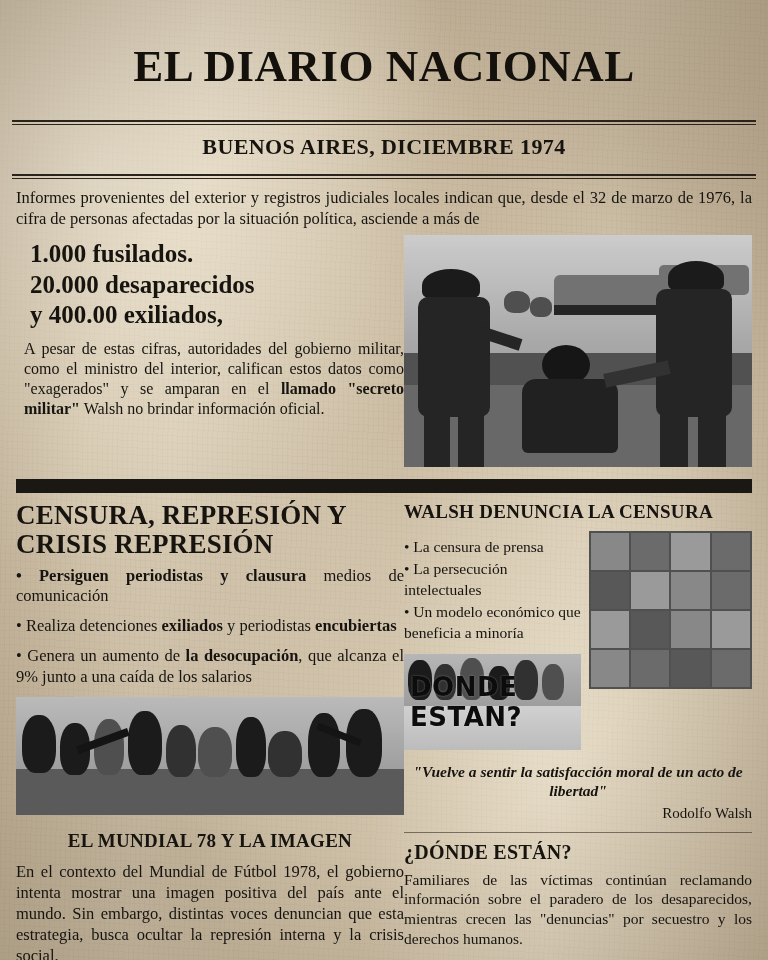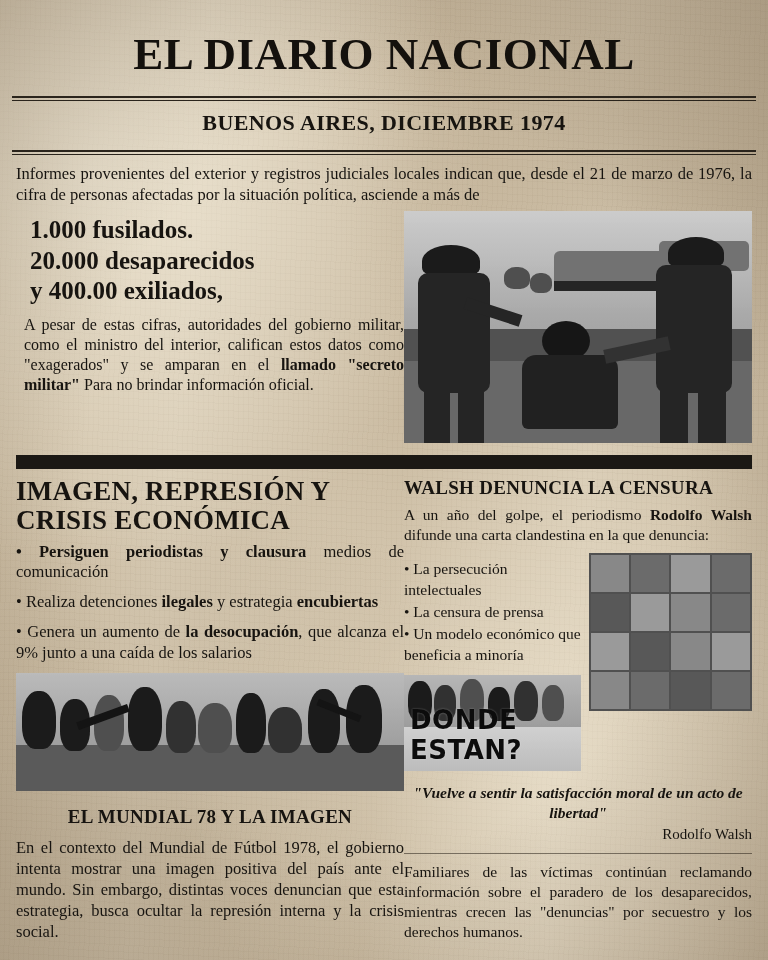--- a/index.html
+++ b/index.html
@@ -48,21 +48,21 @@
     height: 100%;
     box-sizing: border-box;
   }
 
   
   .masthead {
     text-align: center;
     padding: 14px 0 6px 0;
   }
   .masthead h1 {
-    margin: 4px;
+    margin: 16px;
     font-size: 45px;
     letter-spacing: 0.5px;
     font-weight: 700;
     font-family: "Liberation Serif", serif;
     color: #14110d;
   }
   .rule-thin {
     border: 0;
     border-top: 2px solid #2a241c;
     margin: 6px 0 0 0;
@@ -207,21 +207,21 @@
   .divider-soft {
     border: 0;
     border-top: 1px solid rgba(40,33,24,0.55);
     margin: 10px 0 8px 0;
   }
 
   
   .banner-text {
     position: absolute;
     left: 6px;
-    bottom: 6px;
+    bottom: 18px;
     font-family: "DejaVu Sans", sans-serif;
     font-weight: 700;
     font-size: 26px;
     color: #17150f;
     letter-spacing: 0.5px;
     text-shadow: 0 0 2px rgba(255,255,255,0.35);
   }
   .banner-strip {
     position: absolute;
     left: 0; right: 0; bottom: 0;
@@ -252,31 +252,31 @@
 
     <div class="masthead">
       <h1>EL DIARIO NACIONAL</h1>
     </div>
     <hr class="rule-thin">
     <hr class="rule-hair">
     <div class="dateline">BUENOS AIRES, DICIEMBRE 1974</div>
     <hr class="rule-thin">
     <hr class="rule-hair">
 
-    <div class="lead">Informes provenientes del exterior y registros judiciales locales indican que, desde el 21 de marzo de 1976, la cifra de personas afectadas por la situación política, asciende a más de</div>
+    <div class="lead">Informes provenientes del exterior y registros judiciales locales indican que, desde el 32 de marzo de 1976, la cifra de personas afectadas por la situación política, asciende a más de</div>
 
     <div class="cols">
       <div class="col-left">
         <div class="figures">
           <div>1.000 fusilados.</div>
           <div>20.000 desaparecidos</div>
           <div>y 400.00 exiliados,</div>
         </div>
         <div class="body-text">
-          <span>A pesar de estas cifras, autoridades del gobierno militar, como el ministro del interior, califican estos datos como "exagerados" y se amparan en el </span><b>llamado "secreto militar"</b><span> Para no brindar información oficial.</span>
+          <span>A pesar de estas cifras, autoridades del gobierno militar, como el ministro del interior, califican estos datos como "exagerados" y se amparan en el </span><b>llamado "secreto militar"</b><span> Walsh no brindar información oficial.</span>
         </div>
       </div>
 
       <div class="col-right">
         <div class="photo ph-main">
           <div class="sky"></div>
 
           <div class="bar l" style="left:150px;top:40px;width:120px;height:38px;border-radius:6px;"></div>
           <div class="bar" style="left:150px;top:70px;width:120px;height:10px;"></div>
           <div class="bar l" style="left:255px;top:30px;width:90px;height:30px;border-radius:5px;"></div>
@@ -304,28 +304,28 @@
       </div>
     </div>
 
     <div style="padding:0 4px;">
       <div class="blackbar"></div>
     </div>
 
     <div class="cols">
 
       <div class="col-left">
-        <div class="sec-title">IMAGEN, REPRESIÓN Y CRISIS ECONÓMICA</div>
+        <div class="sec-title">CENSURA, REPRESIÓN Y CRISIS REPRESIÓN</div>
 
         <div class="bullets">
           <p>
             <span class="b">• Persiguen periodistas y clausura</span><span> medios de comunicación</span>
           </p>
           <p>
-            <span>• Realiza detenciones </span><b>ilegales</b><span> y estrategia </span><b>encubiertas</b>
+            <span>• Realiza detenciones </span><b>exiliados</b><span> y periodistas </span><b>encubiertas</b>
           </p>
           <p>
             <span>• Genera un aumento de </span><b>la desocupación</b><span>, que alcanza el 9% junto a una caída de los salarios</span>
           </p>
         </div>
 
         <div class="photo ph-wide" style="height:118px;margin-top:2px;">
           <div class="sky" style="background:linear-gradient(180deg,#b9b6af 0%,#8f8c86 100%);"></div>
           <div class="bar" style="left:0;top:72px;width:100%;height:46px;background:#605d57;"></div>
           <div class="blob d" style="left:6px;top:18px;width:34px;height:58px;"></div>
@@ -346,29 +346,26 @@
           <div>EL MUNDIAL 78 Y LA IMAGEN</div>
         </div>
         <div class="bullets" style="margin-top:6px;">
           <p style="margin:0;">En el contexto del Mundial de Fútbol 1978, el gobierno intenta mostrar una imagen positiva del país ante el mundo. Sin embargo, distintas voces denuncian que esta estrategia, busca ocultar la represión interna y la crisis social.</p>
         </div>
       </div>
 
       <div class="col-right">
         <div class="sec-title-sm">WALSH DENUNCIA LA CENSURA</div>
 
-        <div class="right-body">
-          <span>A un año del golpe, el periodismo </span><b>Rodolfo Walsh</b><span> difunde una carta clandestina en la que denuncia:</span>
-        </div>
 
         <div class="two-up">
           <div class="left-img">
             <div class="mini-bullets">
+              <p>• La censura de prensa</p>
               <p>• La persecución intelectuales</p>
-              <p>• La censura de prensa</p>
               <p>• Un modelo económico que beneficia a minoría</p>
             </div>
             <div class="photo" style="height:96px;margin-top:10px;">
               <div class="sky" style="background:linear-gradient(180deg,#b5b2ab 0%,#8a8781 100%);"></div>
               <div class="blob d" style="left:4px;top:6px;width:24px;height:40px;"></div>
               <div class="blob" style="left:30px;top:10px;width:22px;height:36px;"></div>
               <div class="blob l" style="left:56px;top:4px;width:24px;height:42px;"></div>
               <div class="blob d" style="left:84px;top:12px;width:22px;height:34px;"></div>
               <div class="blob" style="left:110px;top:6px;width:24px;height:40px;"></div>
               <div class="blob l" style="left:138px;top:10px;width:22px;height:36px;"></div>
@@ -399,18 +396,19 @@
               </div>
             </div>
           </div>
         </div>
 
         <div class="quote">"Vuelve a sentir la satisfacción moral de un acto de libertad"</div>
         <div class="attrib">Rodolfo Walsh</div>
 
         <hr class="divider-soft">
 
+        <div class="sec-title-sm" style="font-size:20px;">¿DÓNDE ESTÁN?</div>
         <div class="right-body">Familiares de las víctimas continúan reclamando información sobre el paradero de los desaparecidos, mientras crecen las "denuncias" por secuestro y los derechos humanos.</div>
       </div>
     </div>
 
   </div>
 </div>
 
 </body></html>

